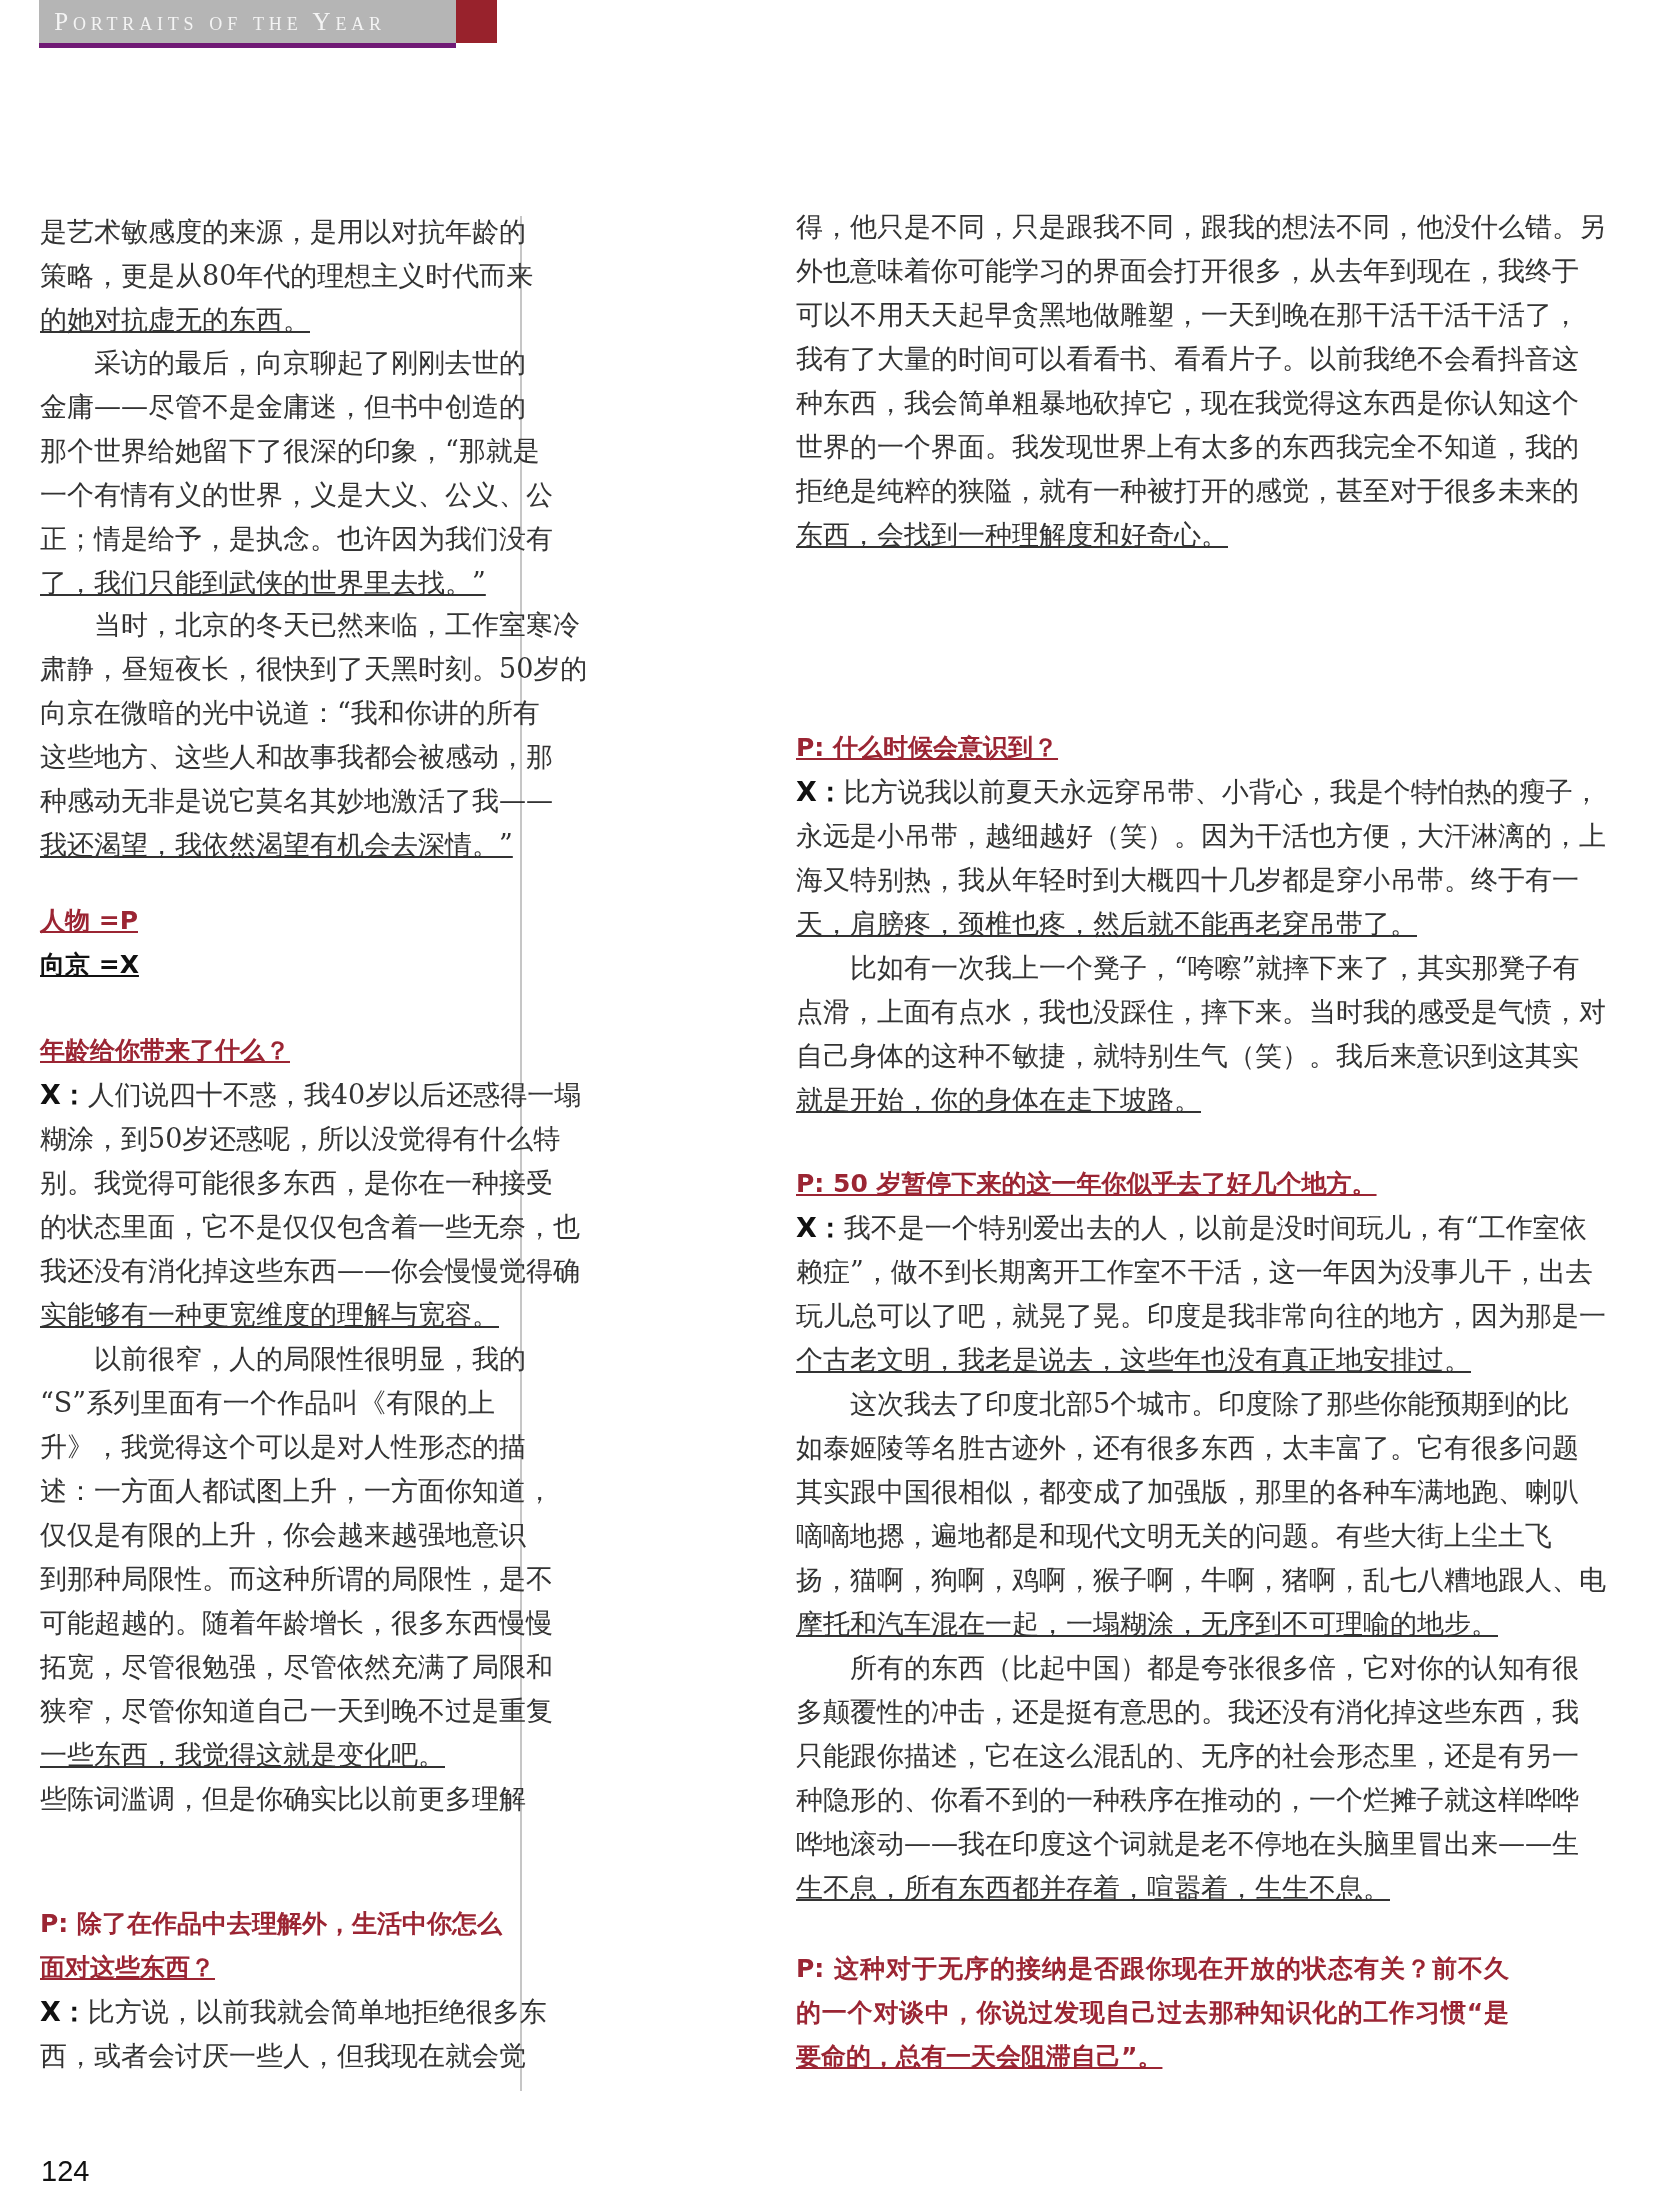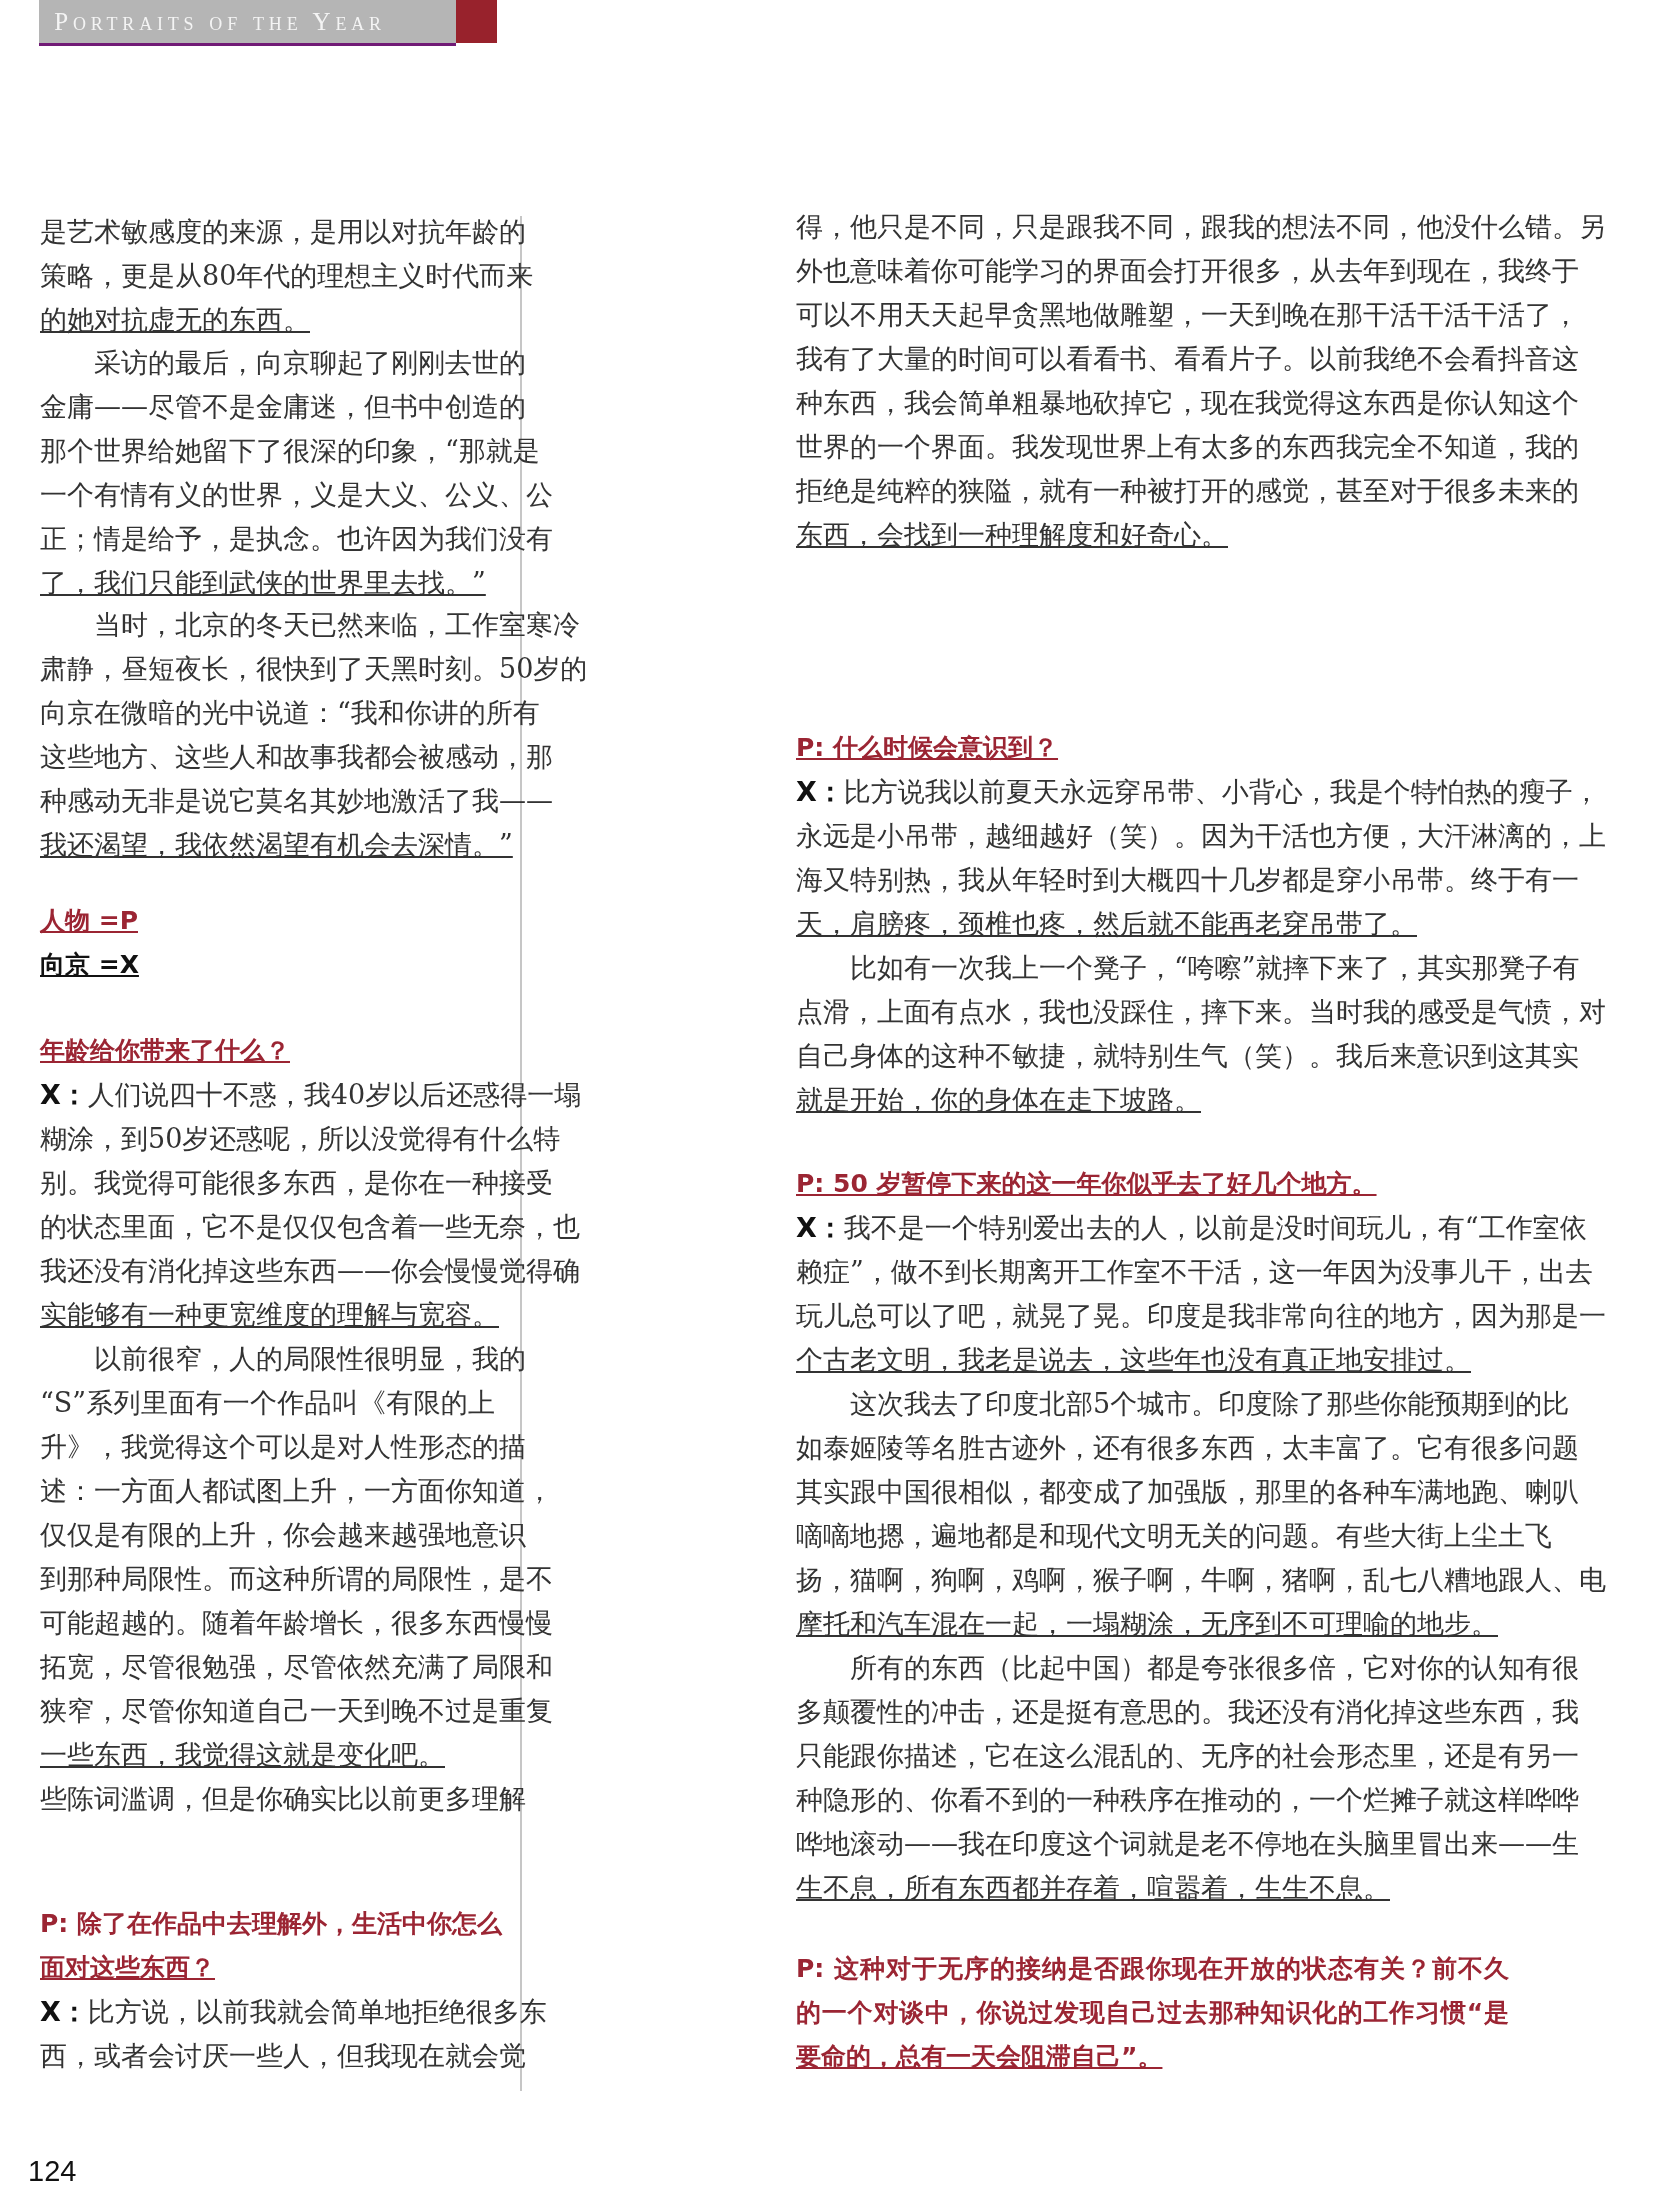--- a/index.html
+++ b/index.html
@@ -1,38 +1,38 @@
 <!DOCTYPE html>
 <html><head>
 <meta charset="utf-8">
 <style>
   html, body { margin: 0; padding: 0; background: #ffffff; }
   body { width: 1666px; height: 2203px; position: relative; overflow: hidden;
          font-family: "DejaVu Serif", "Liberation Serif", serif; color: #333333; }
   .header-bar { position: absolute; left: 39px; top: 0; width: 417px; height: 43px;
-                background: #b5b5b5; border-bottom: 3px solid #701a75; }
+                background: #b5b5b5; border-bottom: 5px solid #701a75; }
   .header-title { position: absolute; left: 15.3px; top: 8.6px; color: #f4f4f4;
                   font-family: "Liberation Serif", "DejaVu Serif", serif;
                   font-size: 25px; letter-spacing: 4.8px; font-variant: small-caps;
                   white-space: nowrap; line-height: 25px; }
   .header-accent { position: absolute; left: 456px; top: 0; width: 41px; height: 43px; background: #98222c; }
   .col { position: absolute; }
   .col-left { left: 40px; width: 455px; }
   .col-right { left: 796px; width: 713px; }
   .divider { position: absolute; left: 520px; top: 216px; width: 1.9px; height: 1875px; background: #c6c6c6; }
   .block { position: absolute; left: 0; right: 0; }
   .line { display: block; height: 44px; line-height: 44px; font-size: 27px;
           white-space: nowrap; overflow: visible; text-align: justify; text-align-last: justify; }
   .line.last { text-align-last: left; text-decoration: underline; }
   .indent { padding-left: 54px; }
   .q { color: #9b2533; font-family: "DejaVu Sans", "Liberation Sans", sans-serif; font-weight: bold; font-size: 25px; }
   .label-p { color: #9b2533; font-family: "DejaVu Sans", "Liberation Sans", sans-serif; font-weight: bold; font-size: 25px; }
   .label-x { color: #111111; font-family: "DejaVu Sans", "Liberation Sans", sans-serif; font-weight: bold; font-size: 25px; }
   .xmark { color: #111111; font-family: "DejaVu Sans", "Liberation Sans", sans-serif; font-weight: bold; }
-  .page-number { position: absolute; left: 28px; top: 2156px; font-family: "Liberation Sans", "DejaVu Sans", sans-serif;
+  .page-number { position: absolute; left: 41px; top: 2156px; font-family: "Liberation Sans", "DejaVu Sans", sans-serif;
                  font-size: 29px; color: #111111; line-height: 31px; }
 </style>
 </head>
 <body>
 
 <div class="header-bar">
   <span class="header-title">Portraits of the Year</span>
 </div>
 <div class="header-accent"></div>
 

